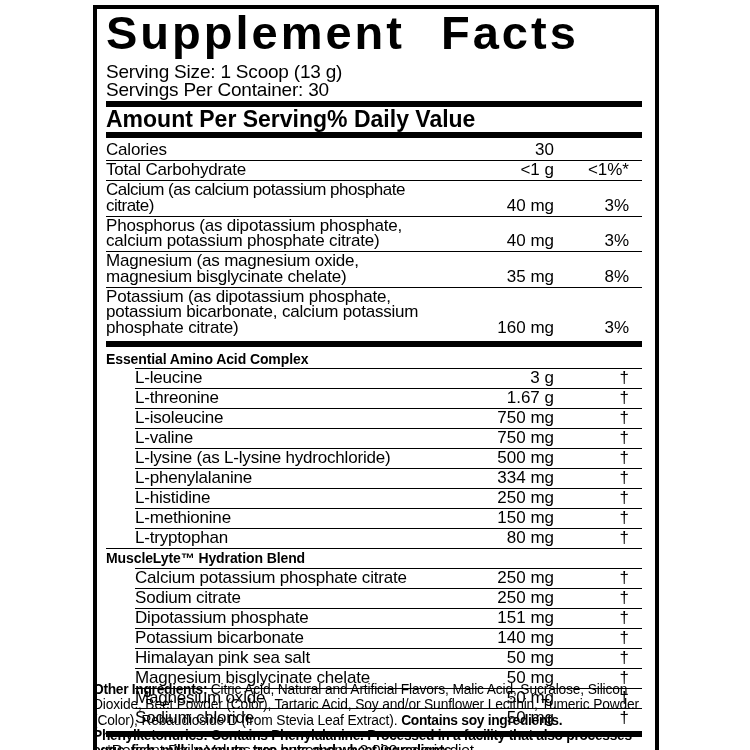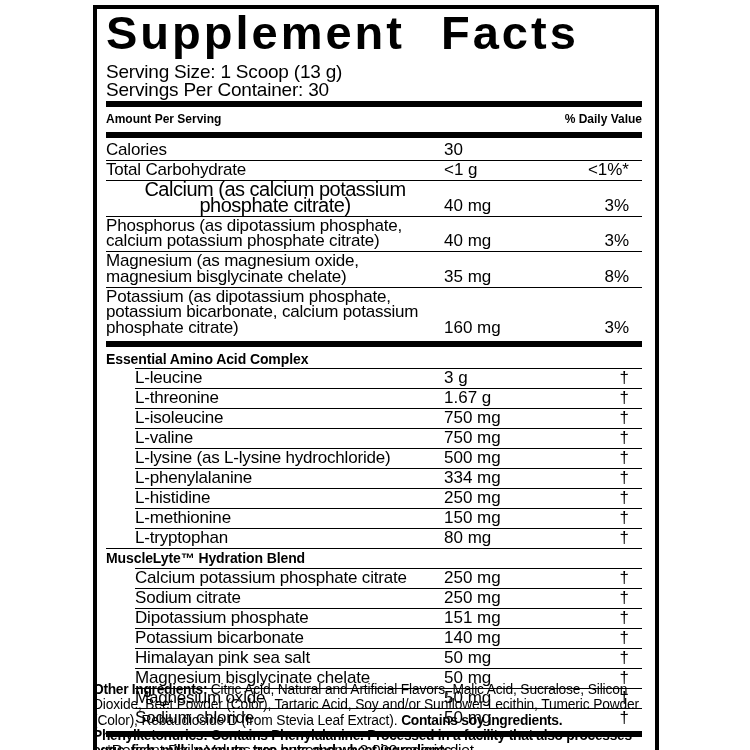--- a/index.html
+++ b/index.html
@@ -25,34 +25,34 @@
     letter-spacing: 3px; word-spacing: 20px;
     line-height: 41px; margin-top: 3px;
     white-space: nowrap;
   }
   .serving { font-size: 19px; line-height: 17.5px; letter-spacing: -0.2px; }
   .serving-block { margin-top: 10px; }
 
   .bar { height: 6px; background: #000; margin: 3px 0; }
 
   .col-header {
-    display: flex; justify-content: space-between;
-    font-weight: bold; font-size: 12px; line-height: 16px;
+    display: flex; 
+    font-weight: bold; font-size: 23px; line-height: 16px;
     padding: 1px 0 2px;
   }
 
   .row {
     display: flex; align-items: flex-end;
     font-size: 17px; line-height: 15.5px;
     padding: 1px 0 2.5px;
   }
   .row .name { flex: 1; white-space: pre-line; letter-spacing: -0.2px; }
-  .row .amt  { width: 110px; white-space: nowrap; }
+  .row .amt  { width: 110px; text-align: right; white-space: nowrap; }
   .row .dv   { width: 88px; text-align: right; box-sizing: border-box; padding-right: 13px; white-space: nowrap; }
-  .row.condensed .name { font-size: 20px; letter-spacing: -0.5px; text-align: center; }
+  .row.condensed .name { font-size: 17px; letter-spacing: -0.5px; }
 
   #main-rows .row { border-bottom: 1.5px solid #000; }
   #main-rows .row:last-child { border-bottom: 0; }
 
   .section-heading {
     font-weight: bold; font-size: 14px; line-height: 15.5px;
     padding: 2px 0 1px; letter-spacing: -0.1px;
   }
   .section + .section .section-heading { border-top: 1.5px solid #000; }
   .section .row { margin-left: 29px; border-top: 1.5px solid #000; }

